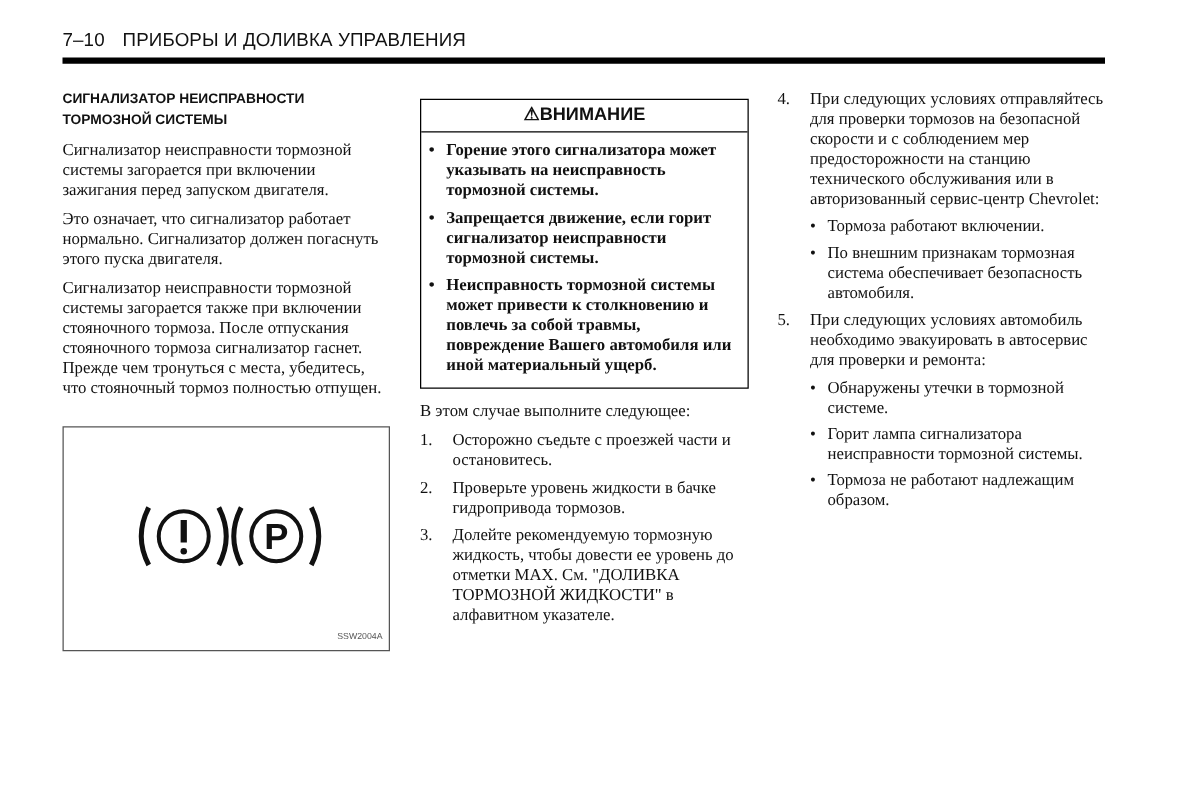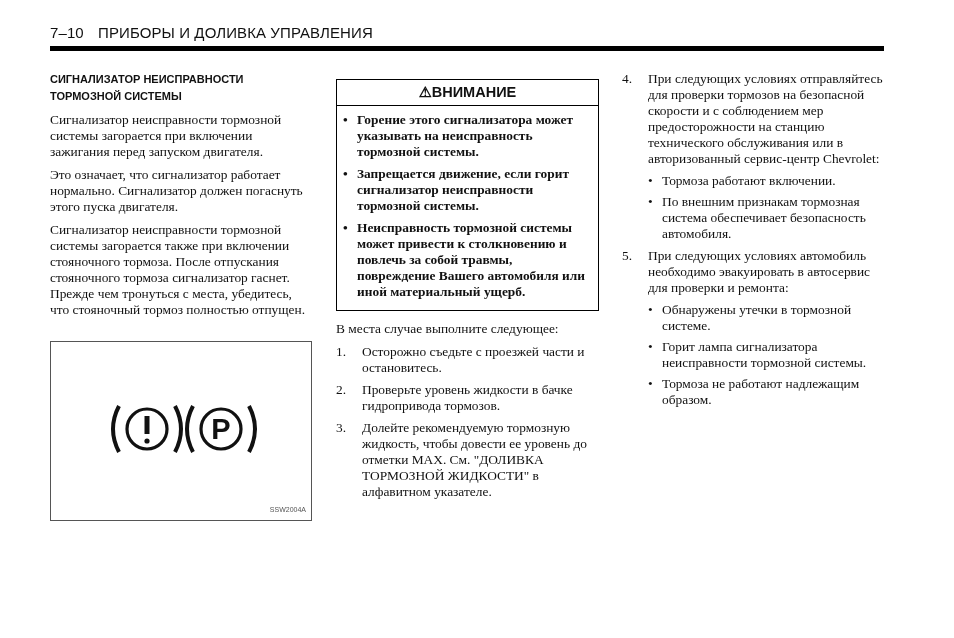--- a/index.html
+++ b/index.html
@@ -67,21 +67,21 @@
   <div class="warn">
     <div class="warn-title">
       <span>⚠</span><span>ВНИМАНИЕ</span>
     </div>
     <ul>
       <li>Горение этого сигнализатора может указывать на неисправность тормозной системы.</li>
       <li>Запрещается движение, если горит сигнализатор неисправности тормозной системы.</li>
       <li>Неисправность тормозной системы может привести к столкновению и повлечь за собой травмы, повреждение Вашего автомобиля или иной материальный ущерб.</li>
     </ul>
   </div>
-  <p>В места случае выполните следующее:</p>
+  <p>В этом случае выполните следующее:</p>
   <ol class="steps">
     <li><span class="n">1.</span><span>Осторожно съедьте с проезжей части и остановитесь.</span></li>
     <li><span class="n">2.</span><span>Проверьте уровень жидкости в бачке гидропривода тормозов.</span></li>
     <li><span class="n">3.</span><span>Долейте рекомендуемую тормозную жидкость, чтобы довести ее уровень до отметки MAX. См. "ДОЛИВКА ТОРМОЗНОЙ ЖИДКОСТИ" в алфавитном указателе.</span></li>
   </ol>
 </div>
 
 <div class="col col3">
   <ol class="steps">
     <li>

